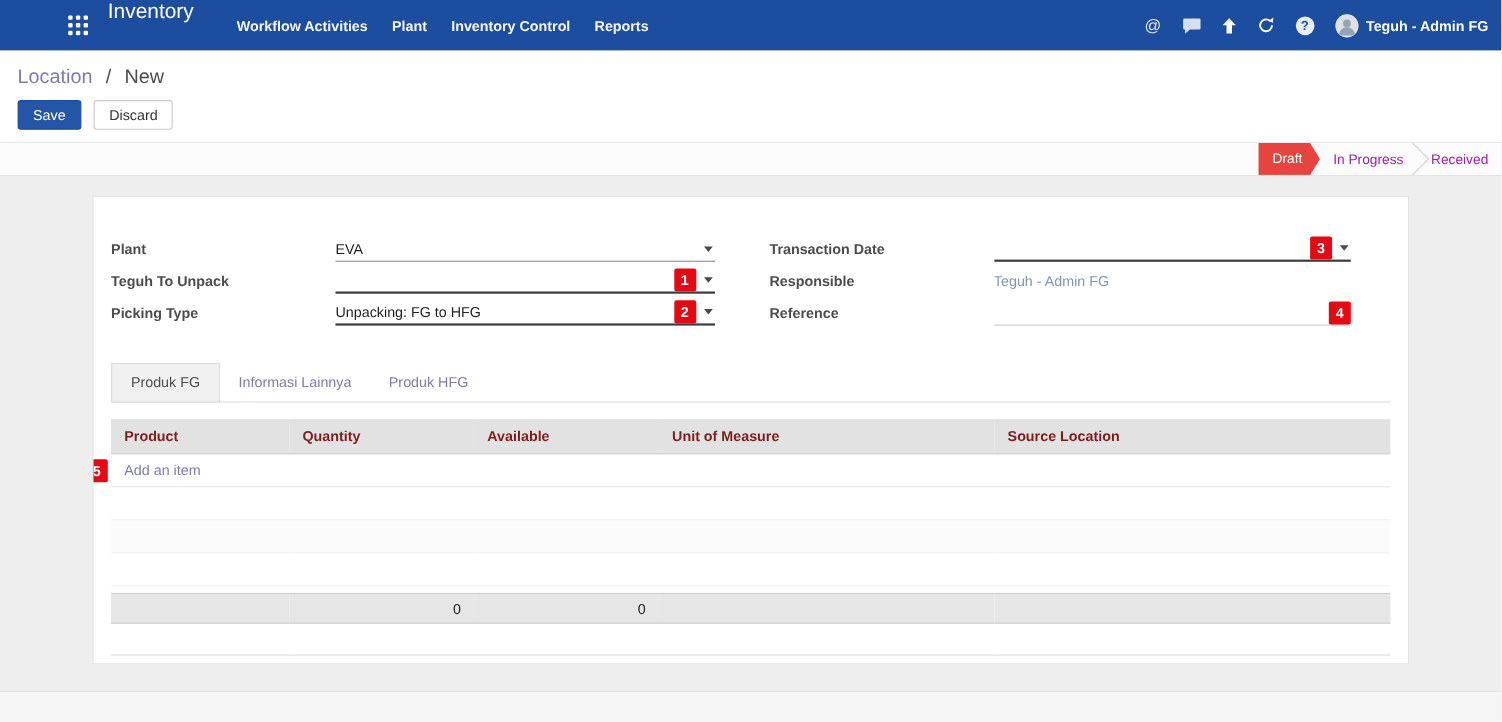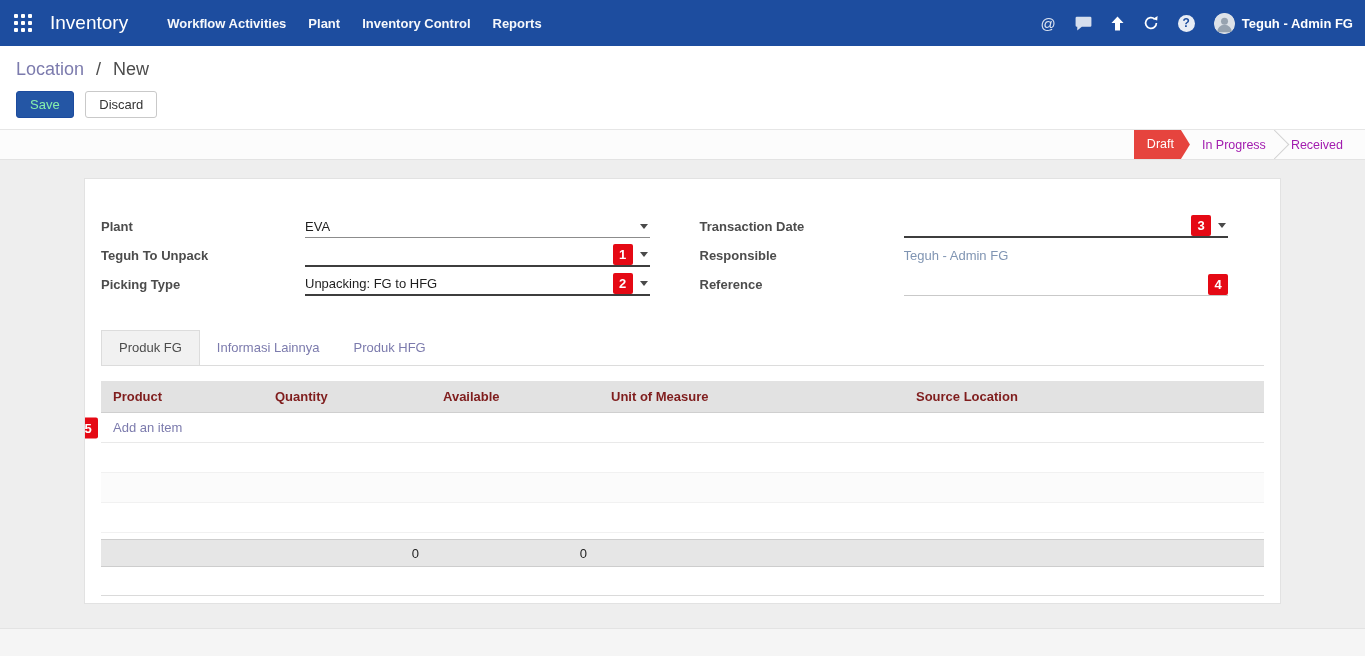--- a/index.html
+++ b/index.html
@@ -2,44 +2,44 @@
 <html><head>
 <meta charset="utf-8">
 <style>
   * { margin:0; padding:0; box-sizing:border-box; }
   html,body { width:1365px; height:656px; }
   body { font-family:"Liberation Sans", sans-serif; background:#eeeeee; overflow:hidden; font-size:13px; color:#333; }
   .page { width:1365px; height:656px; display:flex; flex-direction:column; }
 
   
   .navbar { height:46px; background:#1d4d9f; display:flex; align-items:center; justify-content:space-between; flex:0 0 auto; }
-  .nav-left { display:flex; align-items:center; height:100%; }
+  .nav-left { display:flex; align-items:flex-start; height:100%;margin-left:48px; }
   .apps-btn { width:46px; height:46px; display:flex; align-items:center; justify-content:center; cursor:pointer; }
   .apps-grid { display:grid; grid-template-columns:repeat(3,4px); grid-gap:3px; }
   .apps-grid i { width:4px; height:4px; background:#fff; border-radius:1px; display:block; }
   .app-title { color:#fff; font-size:19px; margin:0 28px 0 4px; cursor:pointer; }
   .menus { display:flex; height:100%; align-items:center; }
   .menu-item { color:rgba(255,255,255,.96); font-size:13px; font-weight:600; padding:6px 11px; cursor:pointer; white-space:nowrap; }
   .nav-right { display:flex; align-items:center; gap:19px; padding-right:12px; }
   .nav-icon { color:rgba(255,255,255,.85); display:flex; align-items:center; cursor:pointer; font-size:15px; line-height:1; }
   .help-circle { width:17px; height:17px; border-radius:50%; background:rgba(255,255,255,.9); color:#1d4d9f; font-weight:700; font-size:12px; display:flex; align-items:center; justify-content:center; }
   .user { display:flex; align-items:center; gap:7px; color:#fff; font-size:13px; font-weight:600; cursor:pointer; }
   .avatar { width:21px; height:21px; border-radius:50%; overflow:hidden; background:#dfe3e8; flex:0 0 21px; }
 
   
   .control-panel { background:#fff; padding:13px 16px 11px; flex:0 0 auto; }
   .breadcrumb { font-size:18px; color:#4c4c4c; margin-bottom:11px; }
   .breadcrumb .bc-link { color:#7c7bad; text-decoration:none; cursor:pointer; }
   .breadcrumb .sep { margin:0 7px; color:#4c4c4c; }
   .btn { font-size:13px; padding:5px 13px; border-radius:3px; cursor:pointer; border:1px solid transparent; font-family:inherit; }
-  .btn-primary { background:#2456a5; color:#86efac; border-color:#1c4b9e; margin-right:8px; }
+  .btn-primary { background:#2456a5; color:#ffffff; border-color:#1c4b9e; margin-right:8px; }
   .btn-secondary { background:#fff; color:#333; border-color:#c9c9c9; }
 
   
-  .statusbar { background:#fcfcfc; border-top:1px solid #e6e6e6; border-bottom:1px solid #e3e3e3; height:31px; display:flex; align-items:center; justify-content:flex-end; padding-right:10px; flex:0 0 auto; overflow:hidden; }
+  .statusbar { background:#fcfcfc; border-top:1px solid #e6e6e6; border-bottom:1px solid #e3e3e3; height:31px; display:flex; align-items:center; justify-content:flex-end; padding-right:0; flex:0 0 auto; overflow:hidden; }
   .status-arrow { background:#e6443e; color:#fff; font-size:12.5px; height:29px; line-height:29px; padding:0 16px 0 13px; clip-path:polygon(0 0, calc(100% - 9px) 0, 100% 50%, calc(100% - 9px) 100%, 0 100%); cursor:pointer; }
   .status-plain { color:#a21caf; font-size:12.5px; margin:0 12px; cursor:pointer; white-space:nowrap; }
   .chev { width:21px; height:21px; border-top:1px solid #d2d2d2; border-right:1px solid #d2d2d2; transform:rotate(45deg); margin:0 -6px 0 -14px; flex:0 0 auto; }
 
   
   .content { flex:1 1 auto; padding:18px 84px 0; background:#eeeeee; }
   .sheet { background:#fff; border:1px solid #e2e2e2; height:426px; padding:33px 16px 0; overflow:hidden; }
 
   .form-grid { display:grid; grid-template-columns:1fr 1fr; column-gap:34px; }
   .frow { display:flex; align-items:center; height:29px; }

